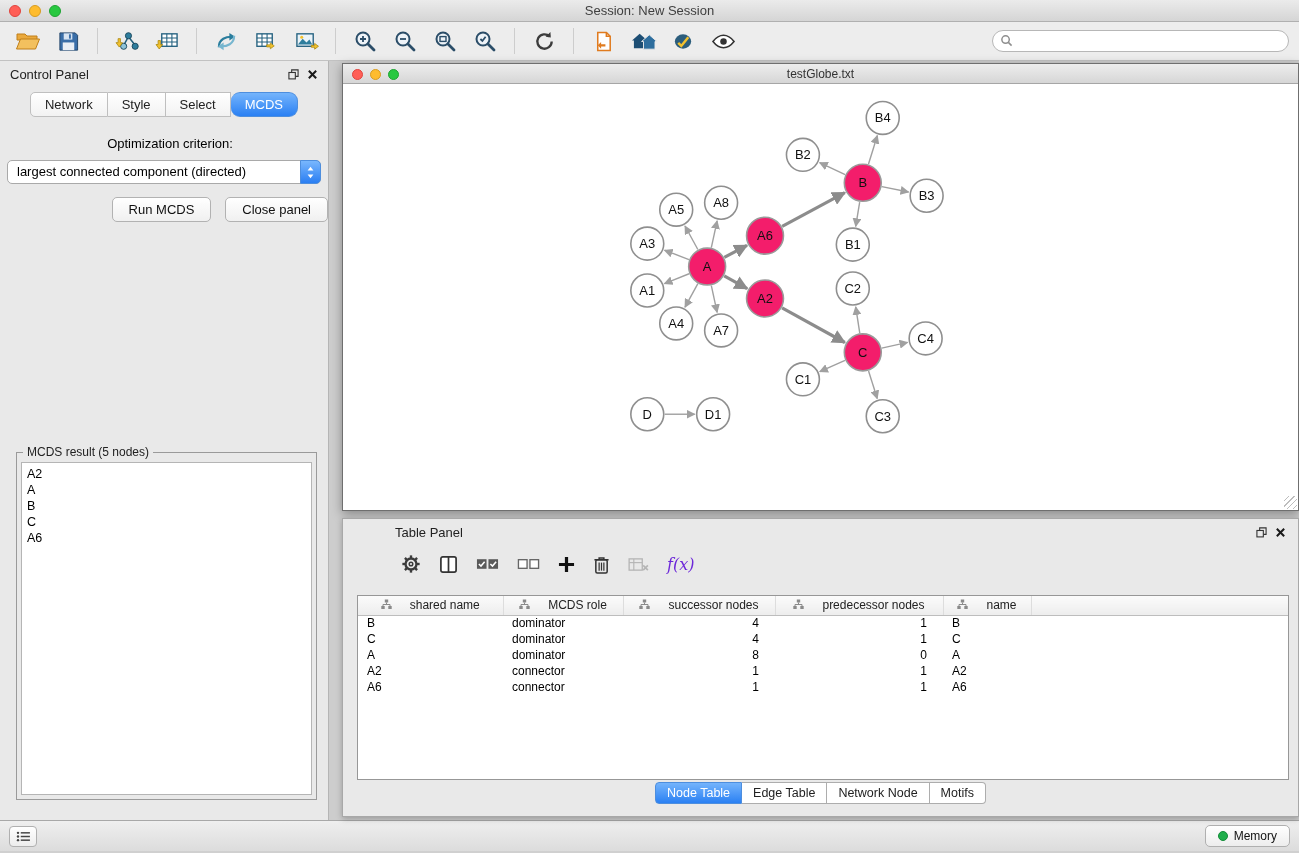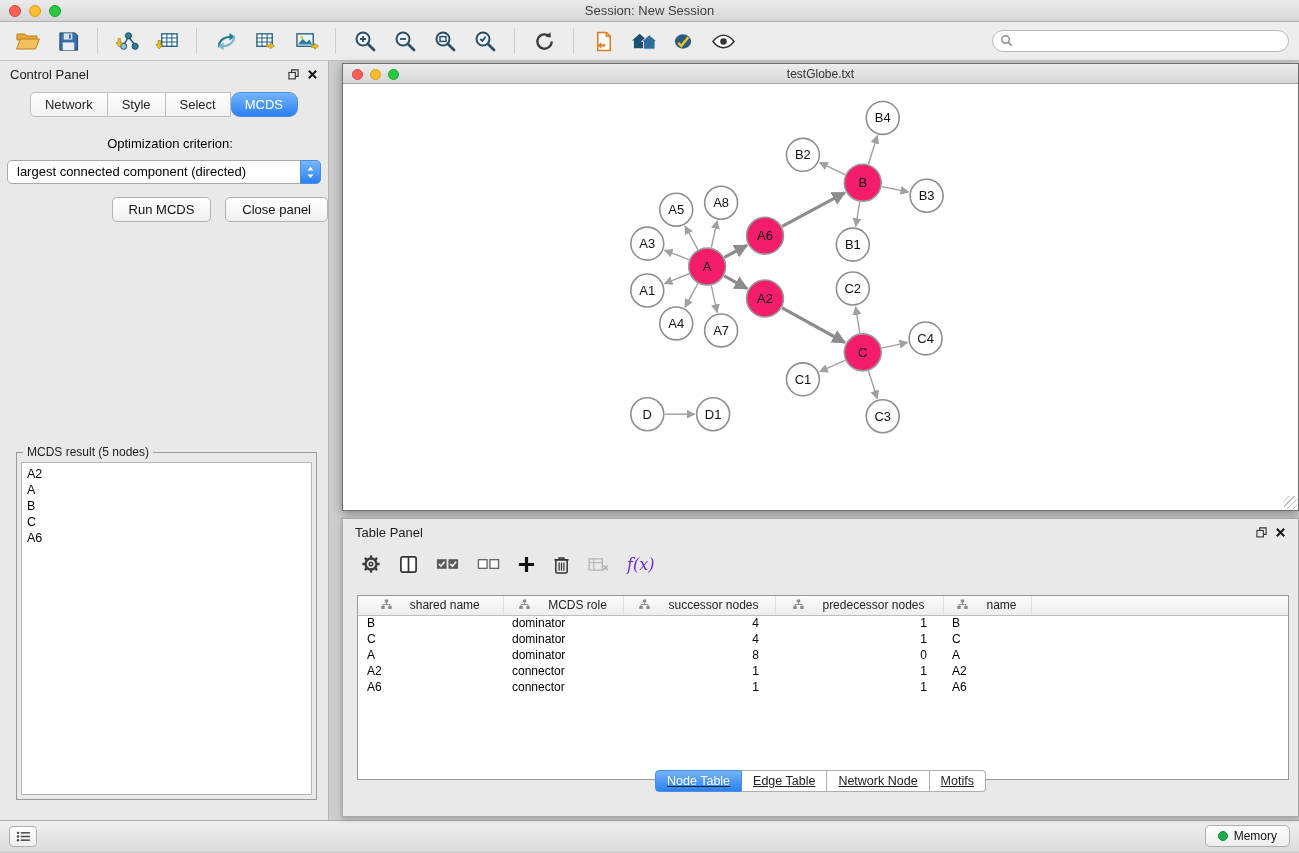--- a/index.html
+++ b/index.html
@@ -66,35 +66,35 @@
   .nw-lights { position:absolute; left:9px; top:5px; display:flex; gap:7px; }
   .nw-lights .light { width:11px; height:11px; }
   .nw-title { font-size:12px; color:#333; }
   .nw-canvas { position:absolute; top:21px; left:0; right:0; bottom:0; background:#fff; }
   .nw-canvas svg { display:block; width:100%; height:100%; }
   .resize-grip { position:absolute; right:1px; bottom:1px; width:13px; height:13px;
                  background:repeating-linear-gradient(135deg, transparent 0 3px, #bdbdbd 3px 4px); }
 
   
   .table-panel { position:absolute; left:13px; right:0; top:457px; bottom:3px; background:#e9e9e9;
-                 border:1px solid #a8a8a8; box-shadow:0 2px 6px rgba(0,0,0,0.25); }
+                 border:1px solid #a8a8a8; box-shadow:0 2px 6px rgba(0,0,0,0.25);padding-left:40px; }
   .tp-header { height:26px; display:flex; align-items:center; padding:0 12px; font-size:13px; }
   .tp-toolbar { height:38px; display:flex; align-items:center; gap:18px; padding:0 18px; }
   .tp-btn { display:flex; align-items:center; justify-content:center; }
   .fx { font-family:"DejaVu Serif", serif; font-style:italic; font-size:16px; color:#6d28d9; }
   .tp-table-wrap { position:absolute; left:14px; right:9px; top:76px; bottom:36px; background:#fff;
                    border:1px solid #979797; overflow:hidden; }
   table { border-collapse:collapse; width:100%; table-layout:fixed; font-size:12px; }
   thead th { background:linear-gradient(#fbfbfb,#ededed); border-bottom:1px solid #bdbdbd; border-right:1px solid #ddd;
              height:19px; font-weight:normal; font-size:12px; color:#222; text-align:center; overflow:hidden; }
   thead th:last-child { border-right:none; }
   .th-inner { display:inline-flex; align-items:center; gap:18px; }
   td { height:16px; padding:0 9px; color:#000; white-space:nowrap; overflow:hidden; }
   td.num { text-align:right; padding-right:16px; }
-  .tp-tabs { position:absolute; left:0; right:0; bottom:24px; display:flex; justify-content:center;text-decoration:underline; }
+  .tp-tabs { position:absolute; left:0; right:0; bottom:12px; display:flex; justify-content:center; }
   .tp-tab { font-size:12.5px; padding:3px 11px; background:#fff; border:1px solid #adadad; border-left:none;
             color:#222; }
   .tp-tab:first-child { border-left:1px solid #adadad; border-radius:4px 0 0 4px; }
   .tp-tab:last-child { border-radius:0 4px 4px 0; }
   .tp-tab.active { background:linear-gradient(#74b4fc,#2a80f3); color:#fff; border-color:#4d8ede; }
 
   
   .status-bar { height:31px; background:linear-gradient(#efefef,#dcdcdc); border-top:1px solid #a8a8a8;
                 display:flex; align-items:center; padding:0 9px; }
   .list-btn { width:28px; height:21px; border:1px solid #b0b0b0; border-radius:4px;

